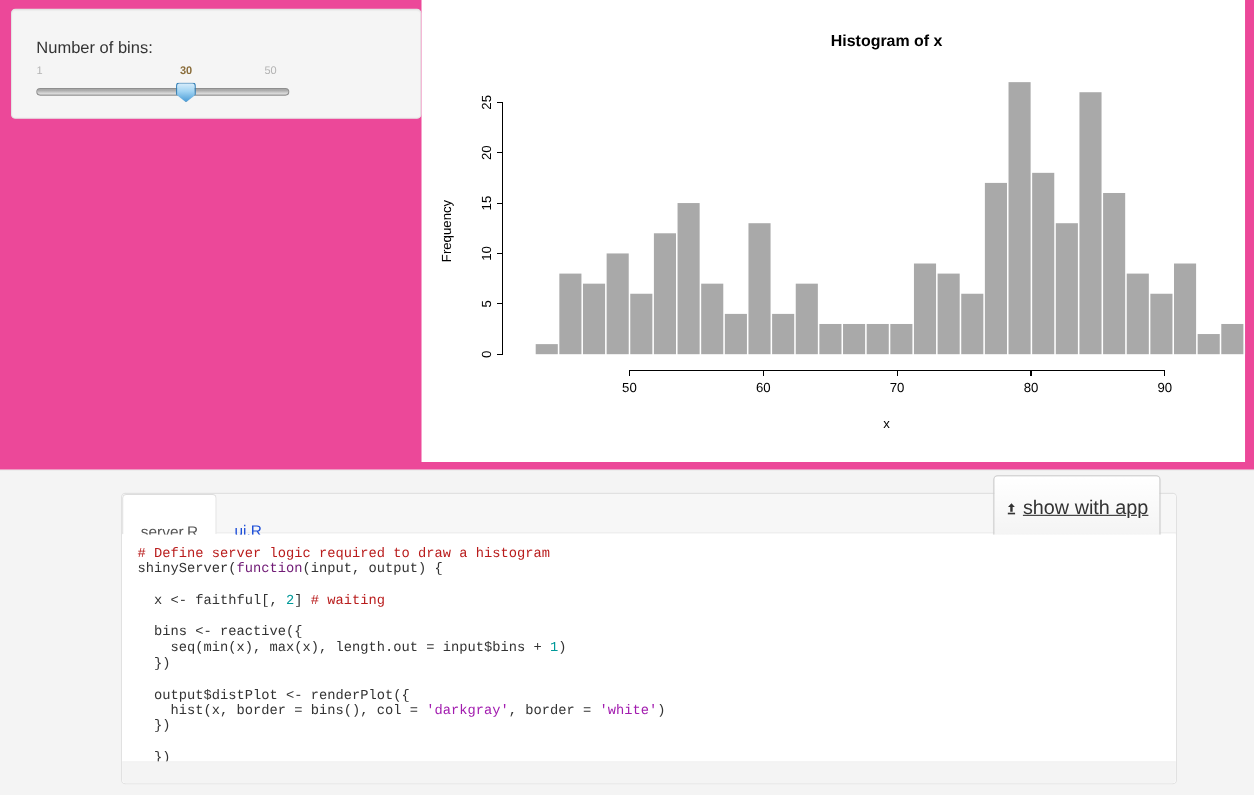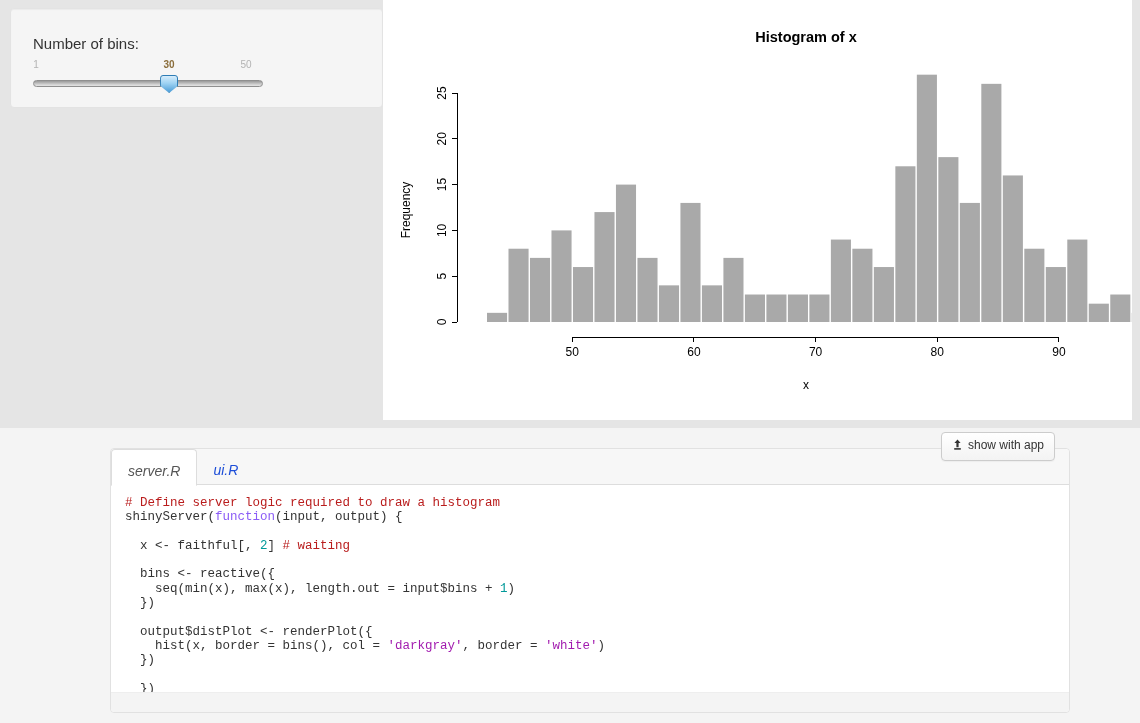--- a/index.html
+++ b/index.html
@@ -10,21 +10,21 @@
     font-family:"Liberation Sans", sans-serif;
     font-size:14px;
     color:#333333;
     overflow:hidden;
     position:relative;
   }
 
   
   #app-area{
     position:absolute;left:0;top:0;width:1140px;height:427px;
-    background:#e5e5e5;
+    background:#ec4899;
   }
 
   
   #slider-panel{
     position:absolute;left:10px;top:8px;width:373px;height:100px;
     background:#f5f5f5;
     border:1px solid #e3e3e3;
     border-radius:4px;
     box-sizing:border-box;
     box-shadow:inset 0 1px 1px rgba(0,0,0,.04);
@@ -90,39 +90,40 @@
   }
   #tabbar{
     position:absolute;left:0px;top:0px;height:36px;width:958px;
     border-bottom:1px solid #dddddd;
     box-sizing:border-box;
     background:#f7f7f7;
     border-radius:4px 4px 0 0;
   }
   .tab{
     position:relative;float:left;height:36px;line-height:34px;
-    padding:4px 16px;font-size:14px;box-sizing:border-box;cursor:pointer;font-style:italic;
+    padding:16px 16px;font-size:14px;box-sizing:border-box;cursor:pointer;
   }
   .tab.active{
     background:#ffffff;color:#555555;
     border:1px solid #dddddd;border-bottom:1px solid #ffffff;
     border-radius:4px 4px 0 0;
     margin-top:0px;height:37px;
   }
   .tab.inactive{color:#1d4ed8;}
 
   #show-with-app{
     position:absolute;right:14px;top:-17px;
     height:27px;line-height:25px;
-    padding:0 10px;
+    padding:16px 10px;
     background:linear-gradient(to bottom,#ffffff 0%,#f3f3f3 100%);
     border:1px solid #cccccc;border-radius:4px;
-    font-size:12px;color:#333333;
+    font-size:18px;color:#333333;
     cursor:pointer;white-space:nowrap;
     box-shadow:0 1px 1px rgba(0,0,0,.04);
+    text-decoration:underline;
   }
   #show-with-app .upicon{
     display:inline-block;vertical-align:-1px;margin-right:5px;
   }
 
   #code-body{
     position:absolute;left:0;top:37px;width:958px;height:208px;
     background:#ffffff;
     box-sizing:border-box;
     padding:10px 14px 0 14px;
@@ -137,21 +138,21 @@
     white-space:pre;
   }
   #code-footer{
     position:absolute;left:0;bottom:0;width:958px;height:19px;
     background:#f4f4f4;
     border-top:1px solid #eeeeee;
     border-radius:0 0 4px 4px;
   }
 
   .tok-comment{color:#b91c1c;font-style:normal;}
-  .tok-kw{color:#8b5cf6;}
+  .tok-kw{color:#701a75;}
   .tok-num{color:#099;}
   .tok-str{color:#a21caf;}
   .clearfix::after{content:"";display:block;clear:both;}
 </style>
 </head>
 <body>
 
 <div id="app-area">
 
   <div id="slider-panel">

